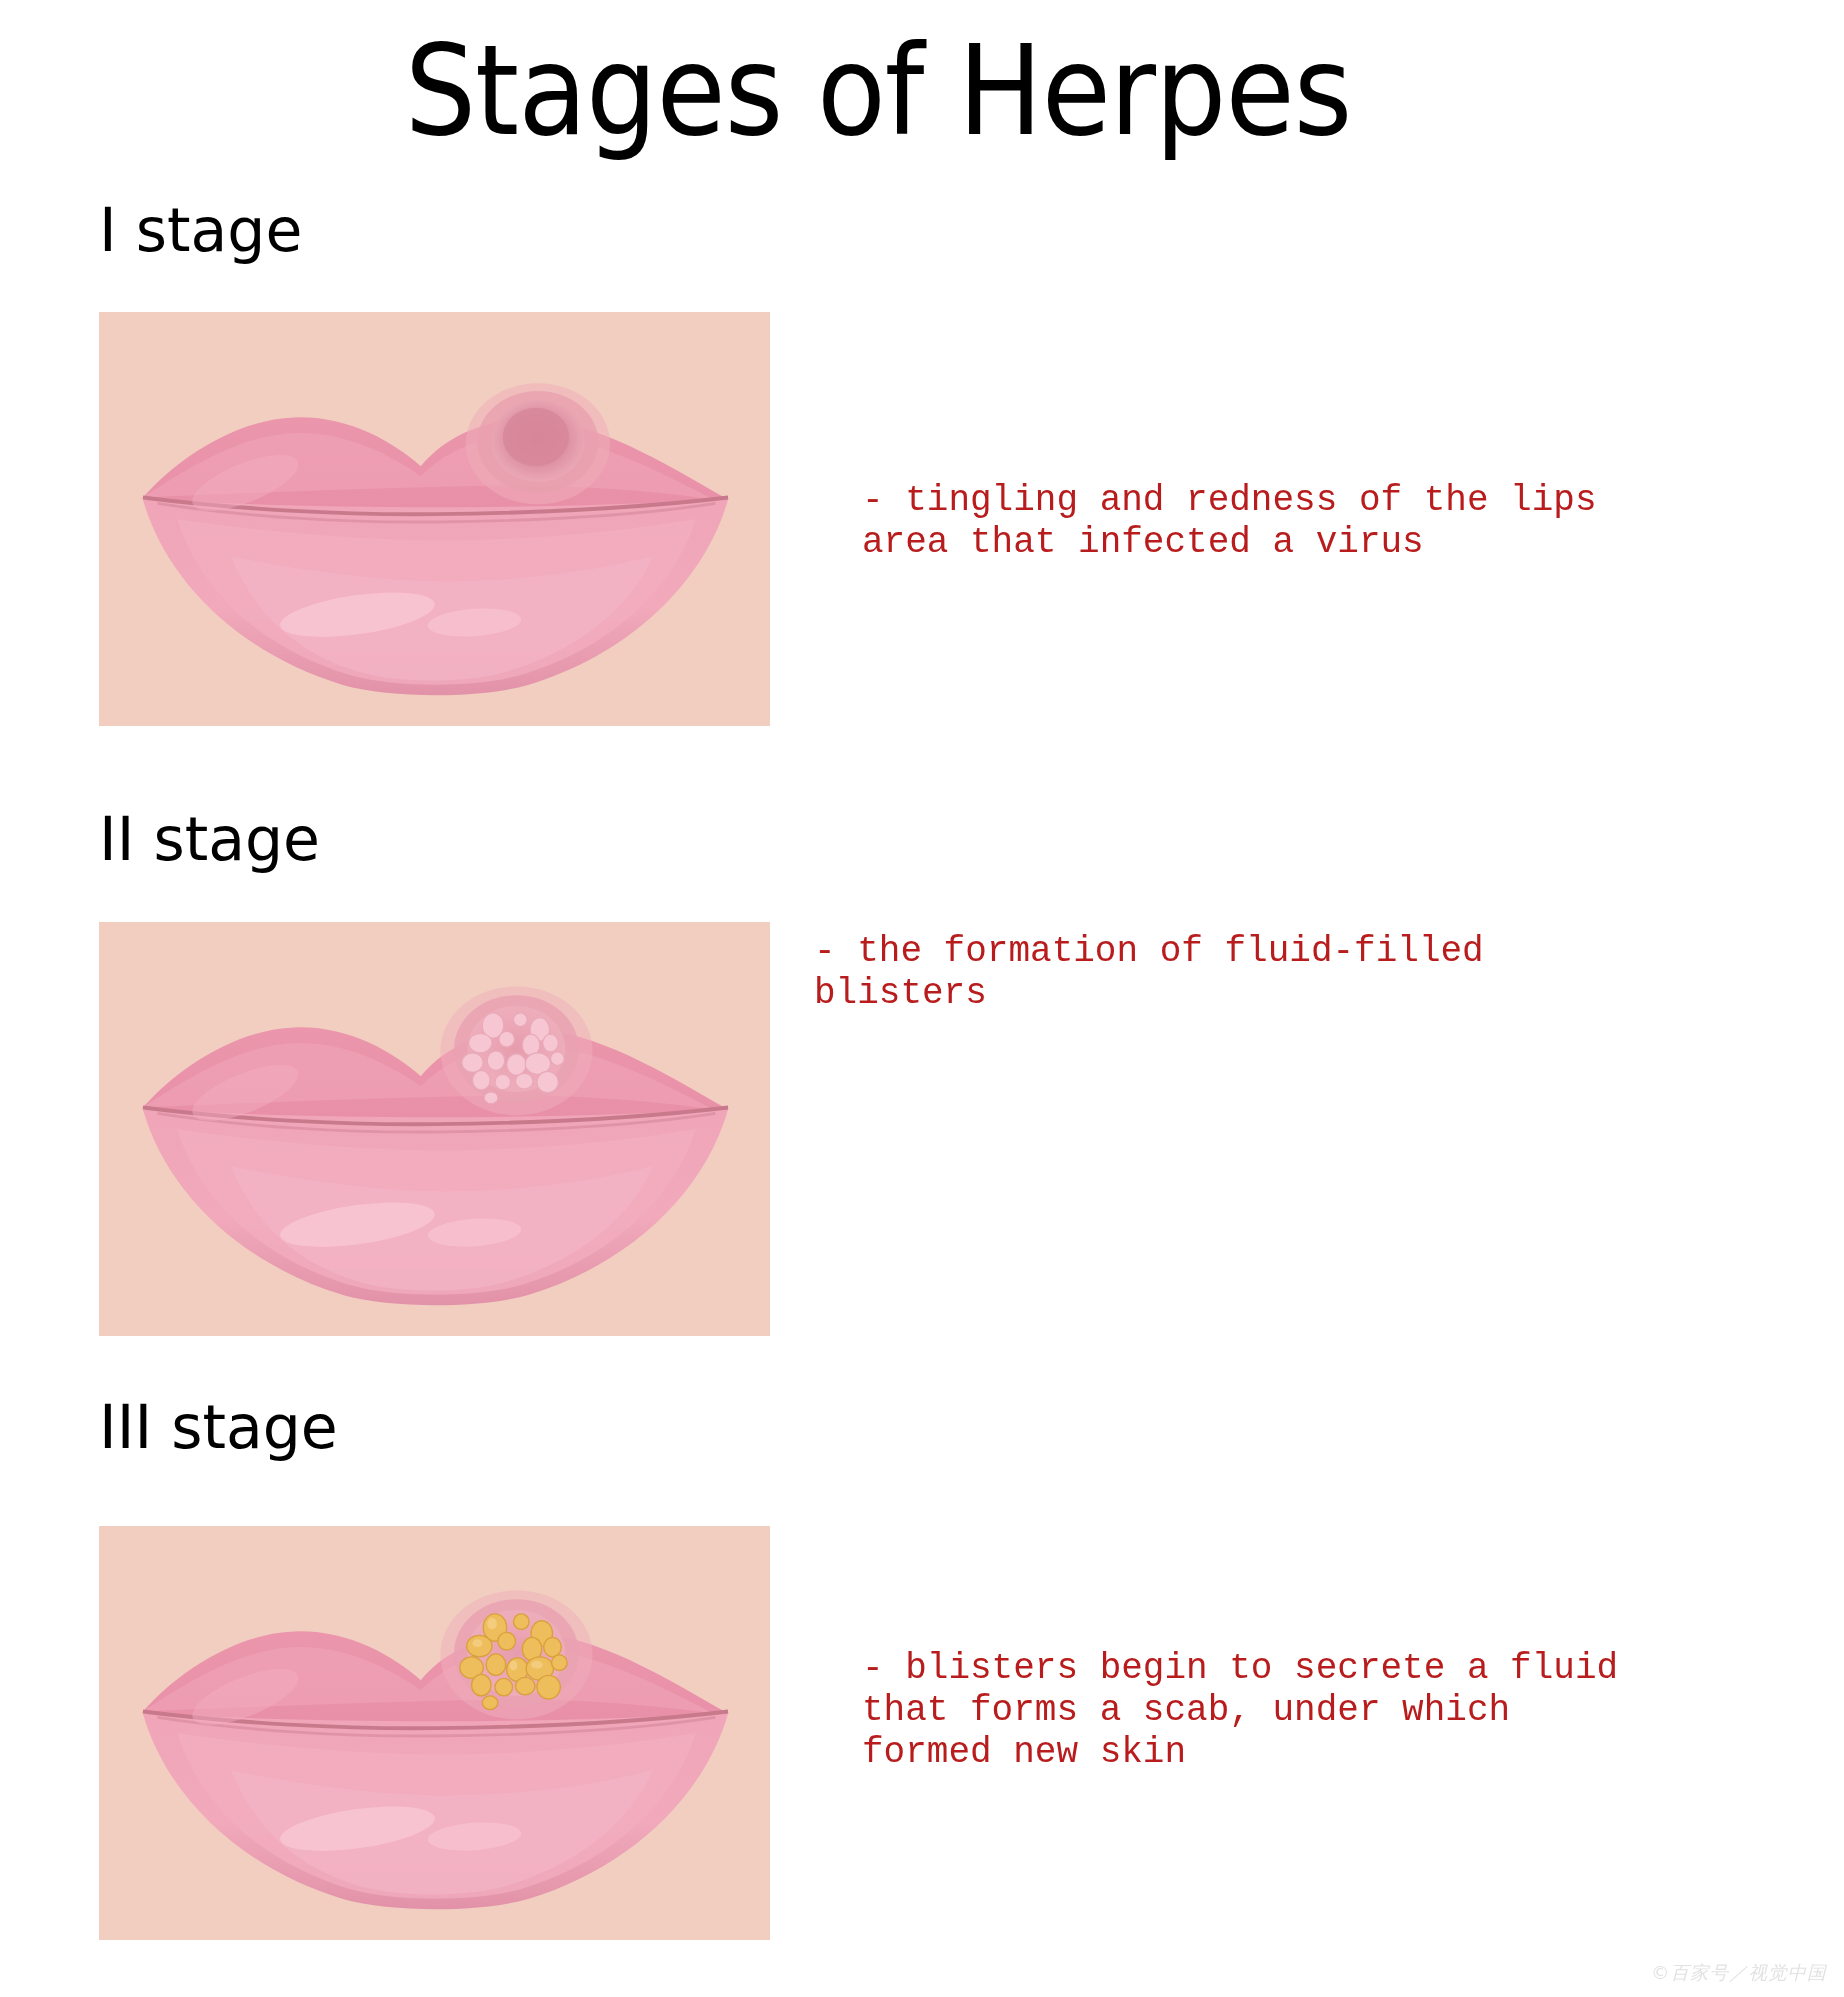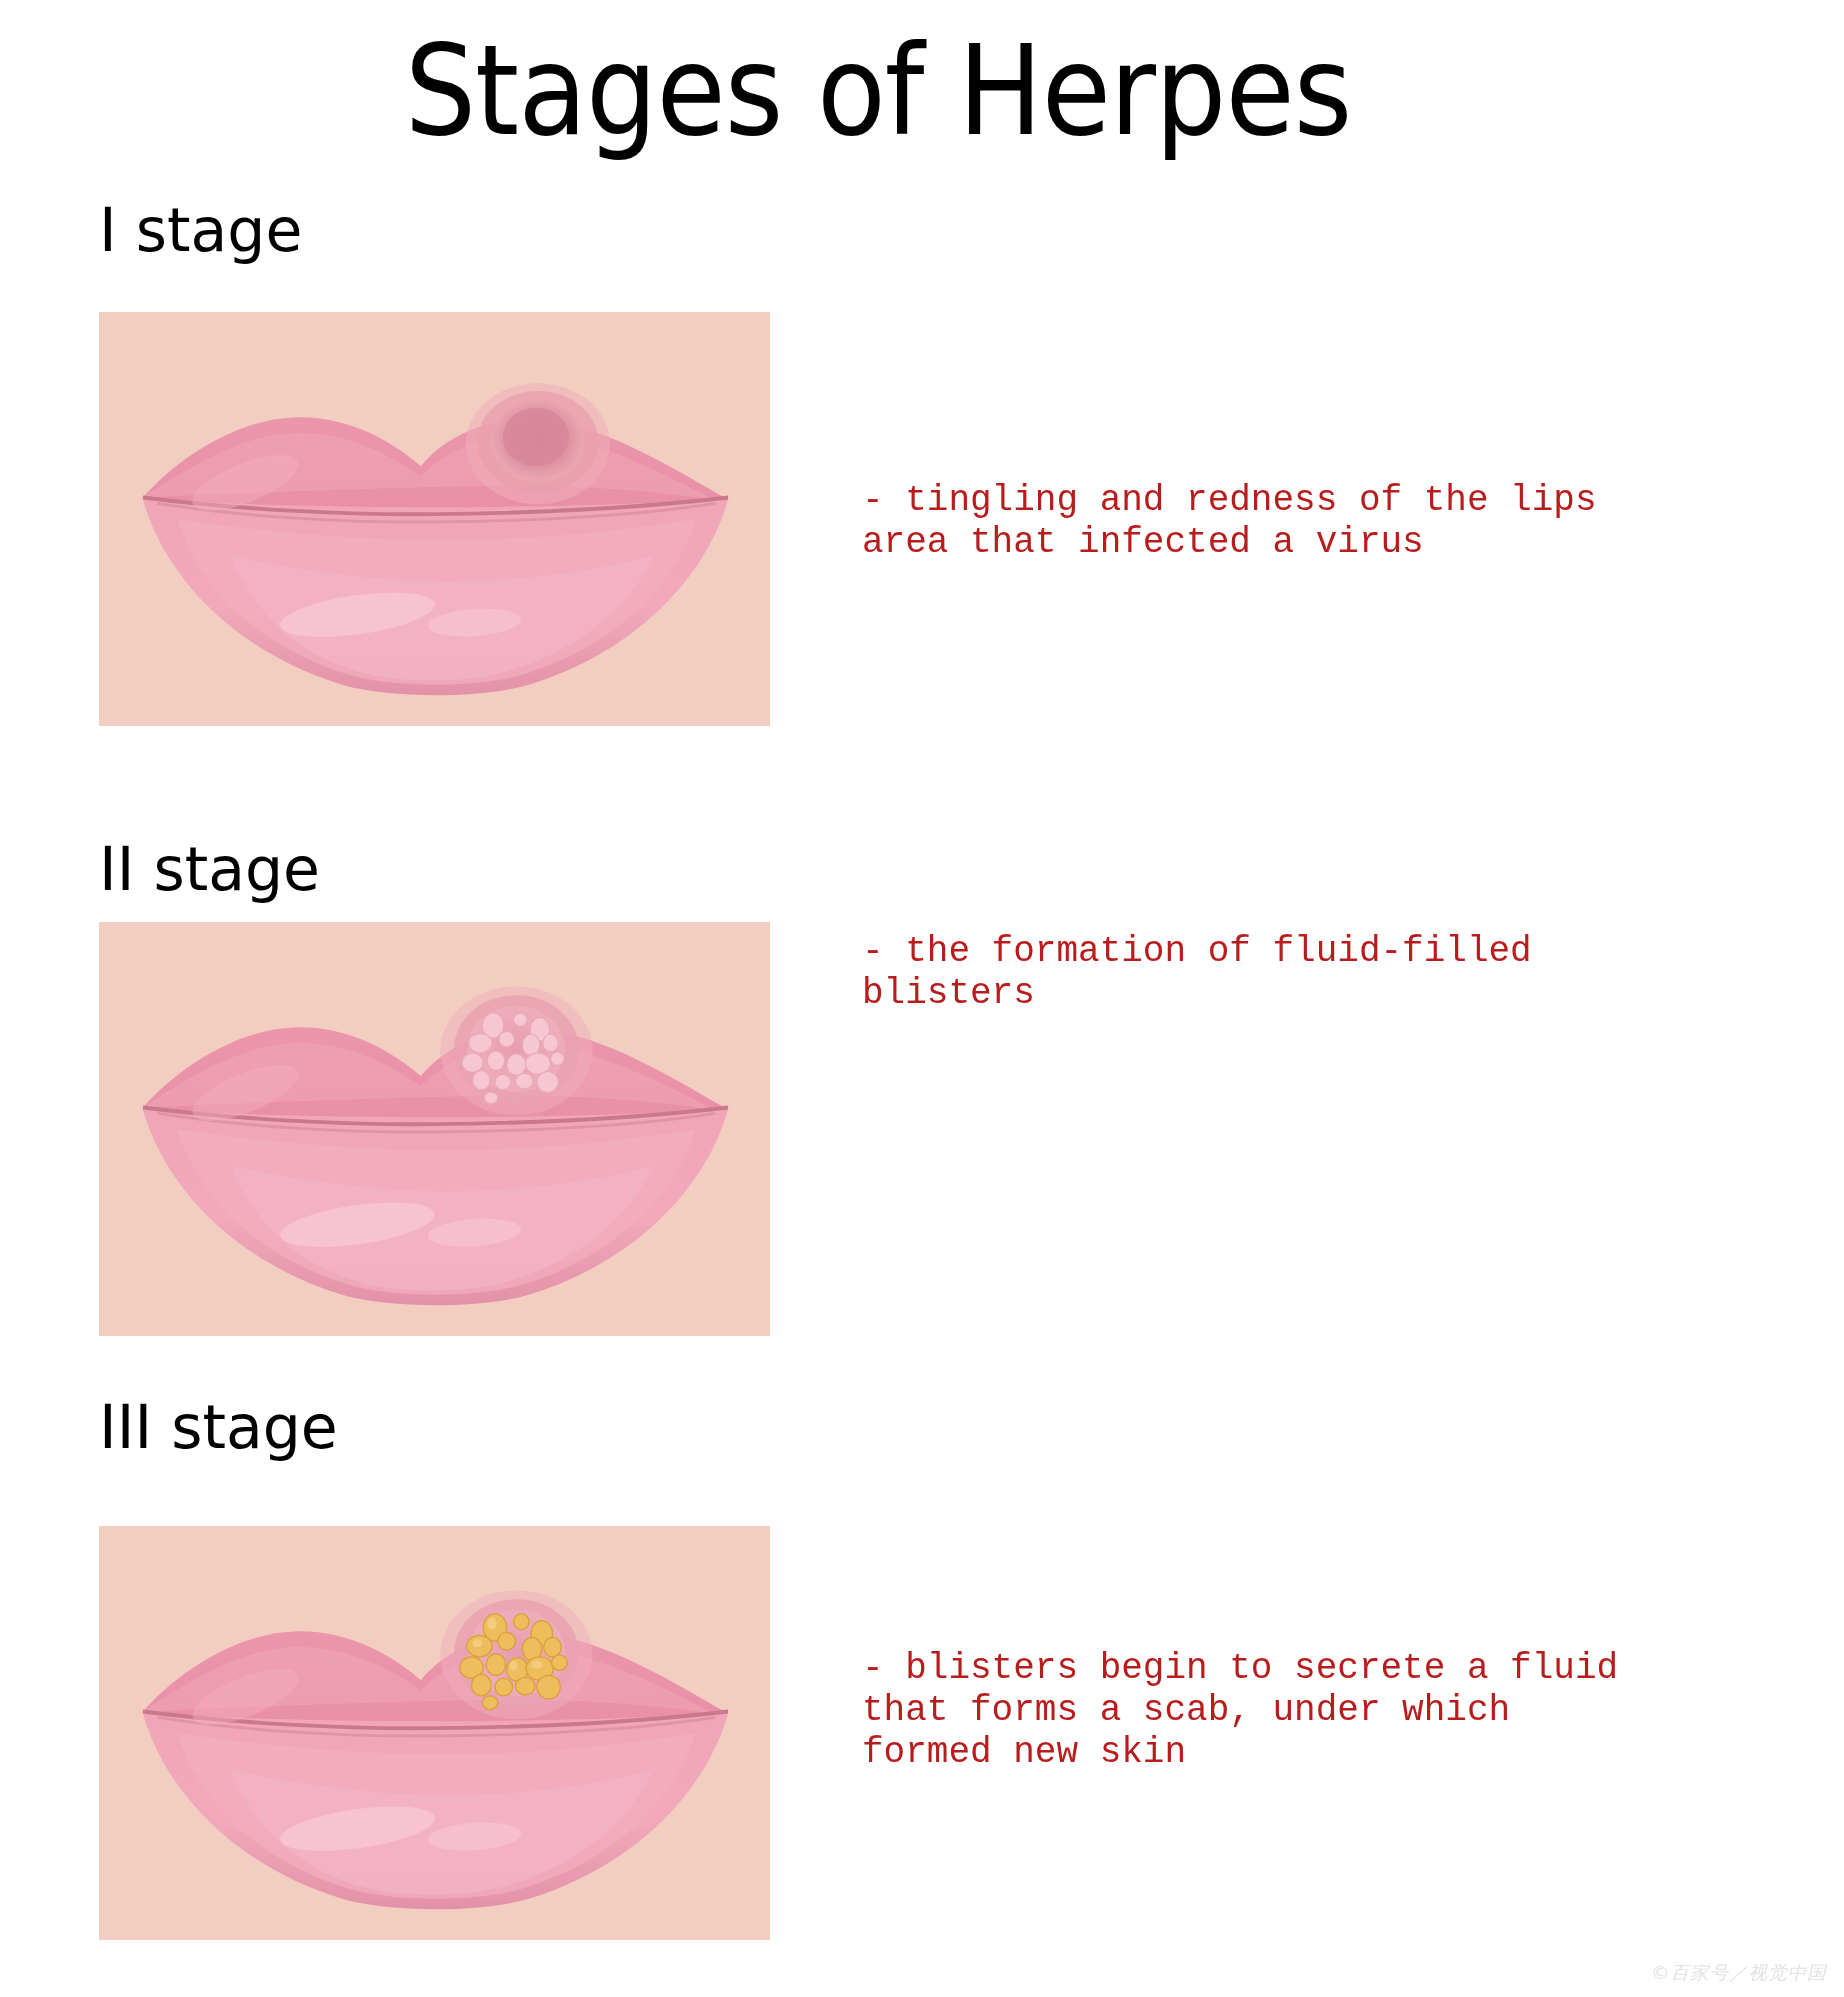--- a/index.html
+++ b/index.html
@@ -133,21 +133,21 @@
         <ellipse cx="450" cy="132" rx="48" ry="42" fill="url(#soreA)"></ellipse>
         <ellipse cx="448" cy="128" rx="34" ry="30" fill="#d7879a" opacity="0.85"></ellipse>
       </g>
     </svg>
   </div>
   <div class="desc" style="left:862px; top:480px; width:956px;">- tingling and redness of the lips
   area that infected a virus</div>
 </div>
 
 <div class="stage-block">
-  <div class="stage-label" style="top:809px;margin-top:30px;">II stage</div>
+  <div class="stage-label" style="top:809px;">II stage</div>
   <div class="panel" style="top:922px;">
     <svg class="lips-svg" viewBox="0 0 688 424" preserveAspectRatio="none">
       <defs>
         <linearGradient id="upB" x1="0" y1="0" x2="0" y2="1">
           <stop offset="0%" stop-color="#eb96ac"></stop>
           <stop offset="100%" stop-color="#e88fa7"></stop>
         </linearGradient>
         <linearGradient id="loB" x1="0" y1="0" x2="0" y2="1">
           <stop offset="0%" stop-color="#f0a5b8"></stop>
           <stop offset="55%" stop-color="#f1a9bb"></stop>
@@ -190,21 +190,21 @@
           <ellipse cx="470" cy="140" rx="7" ry="7"></ellipse>
           <ellipse cx="392" cy="162" rx="9" ry="10"></ellipse>
           <ellipse cx="414" cy="164" rx="8" ry="8"></ellipse>
           <ellipse cx="436" cy="163" rx="9" ry="8"></ellipse>
           <ellipse cx="460" cy="164" rx="11" ry="11"></ellipse>
           <ellipse cx="402" cy="180" rx="7" ry="6"></ellipse>
         </g>
       </g>
     </svg>
   </div>
-  <div class="desc" style="left:862px; top:931px; width:956px;">- the formation of fluid-filled
+  <div class="desc" style="left:814px; top:931px; width:956px;">- the formation of fluid-filled
   blisters</div>
 </div>
 
 <div class="stage-block">
   <div class="stage-label" style="top:1397px;">III stage</div>
   <div class="panel" style="top:1526px;">
     <svg class="lips-svg" viewBox="0 0 688 424" preserveAspectRatio="none">
       <defs>
         <linearGradient id="upC" x1="0" y1="0" x2="0" y2="1">
           <stop offset="0%" stop-color="#eb96ac"></stop>

